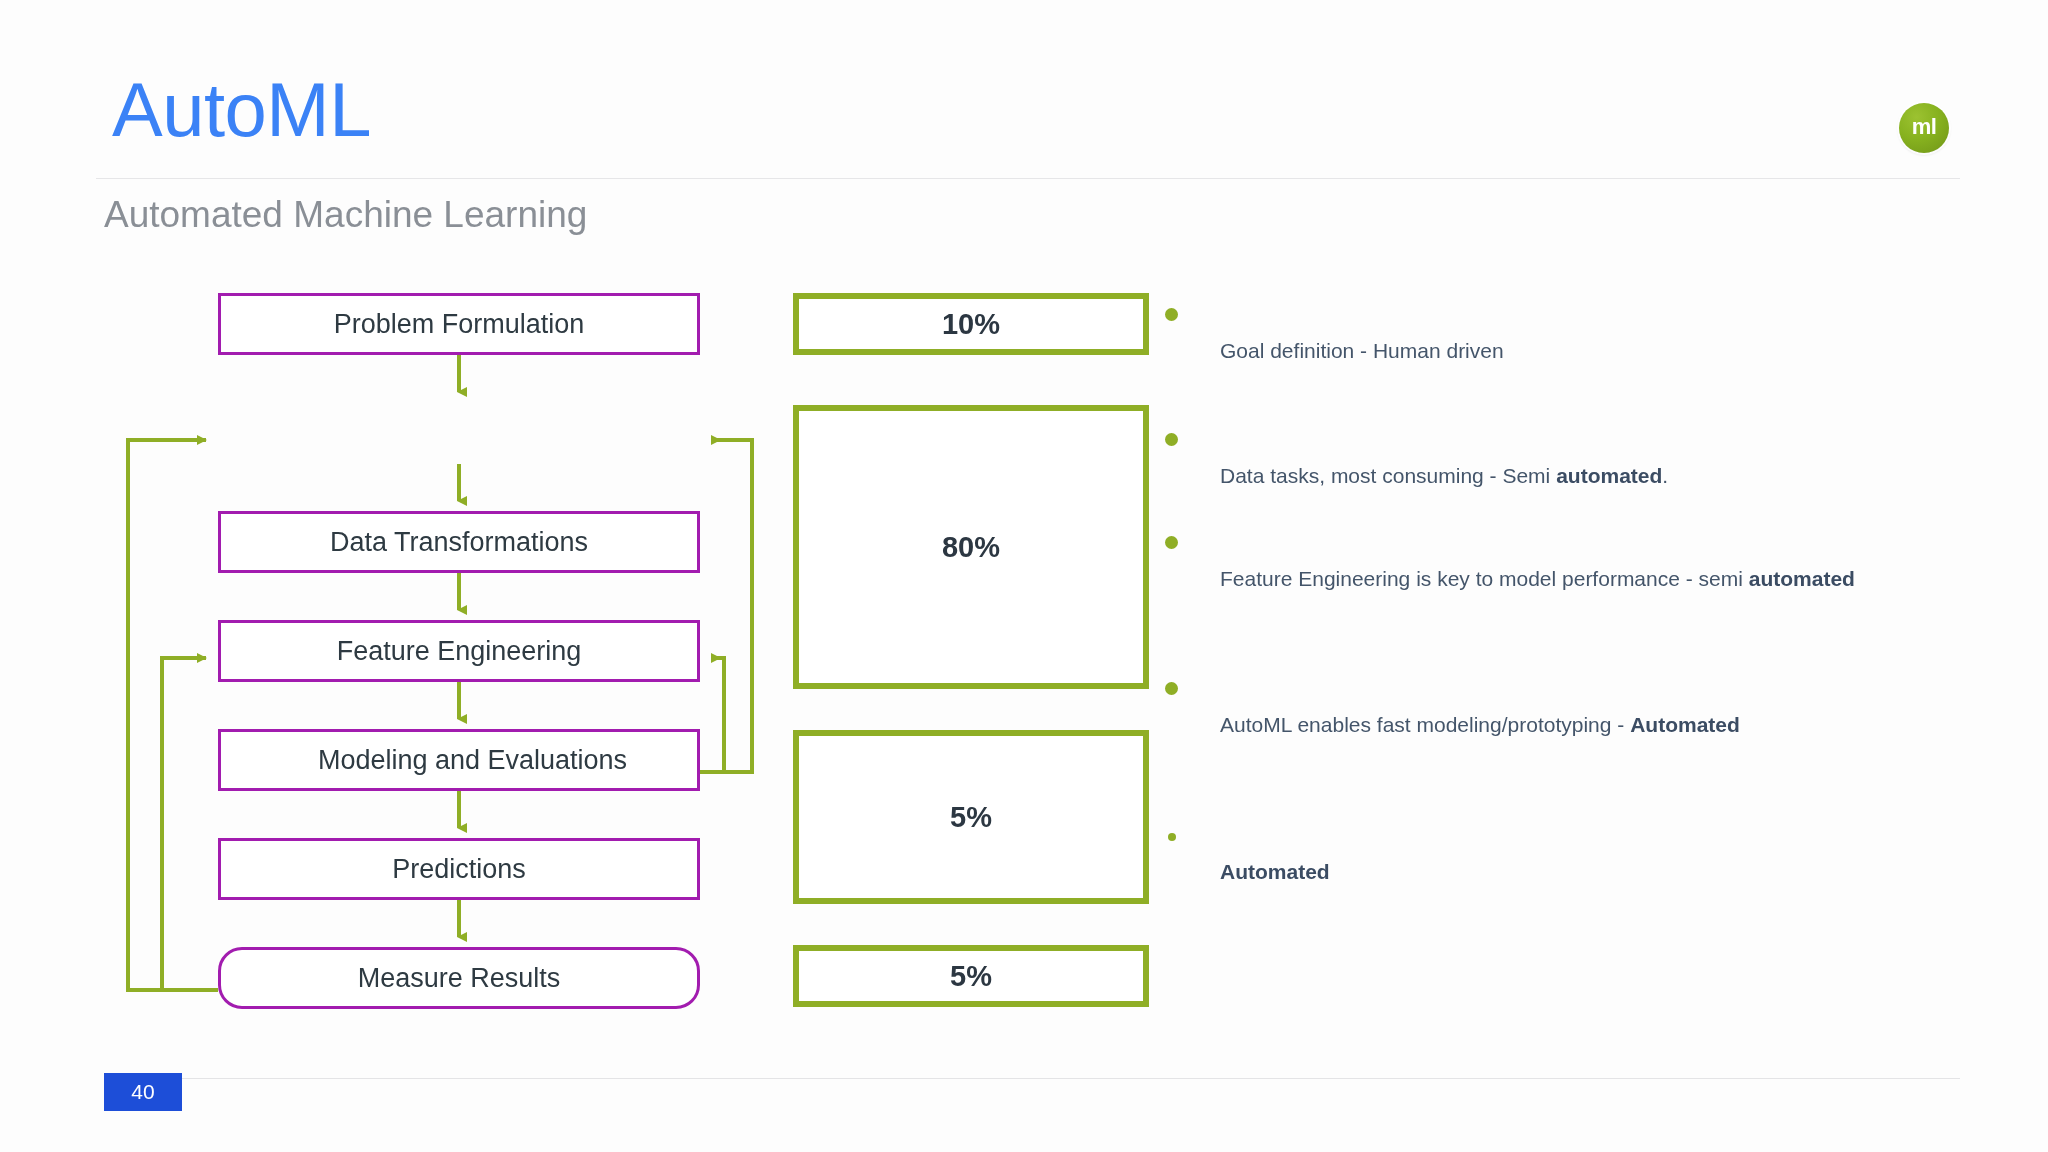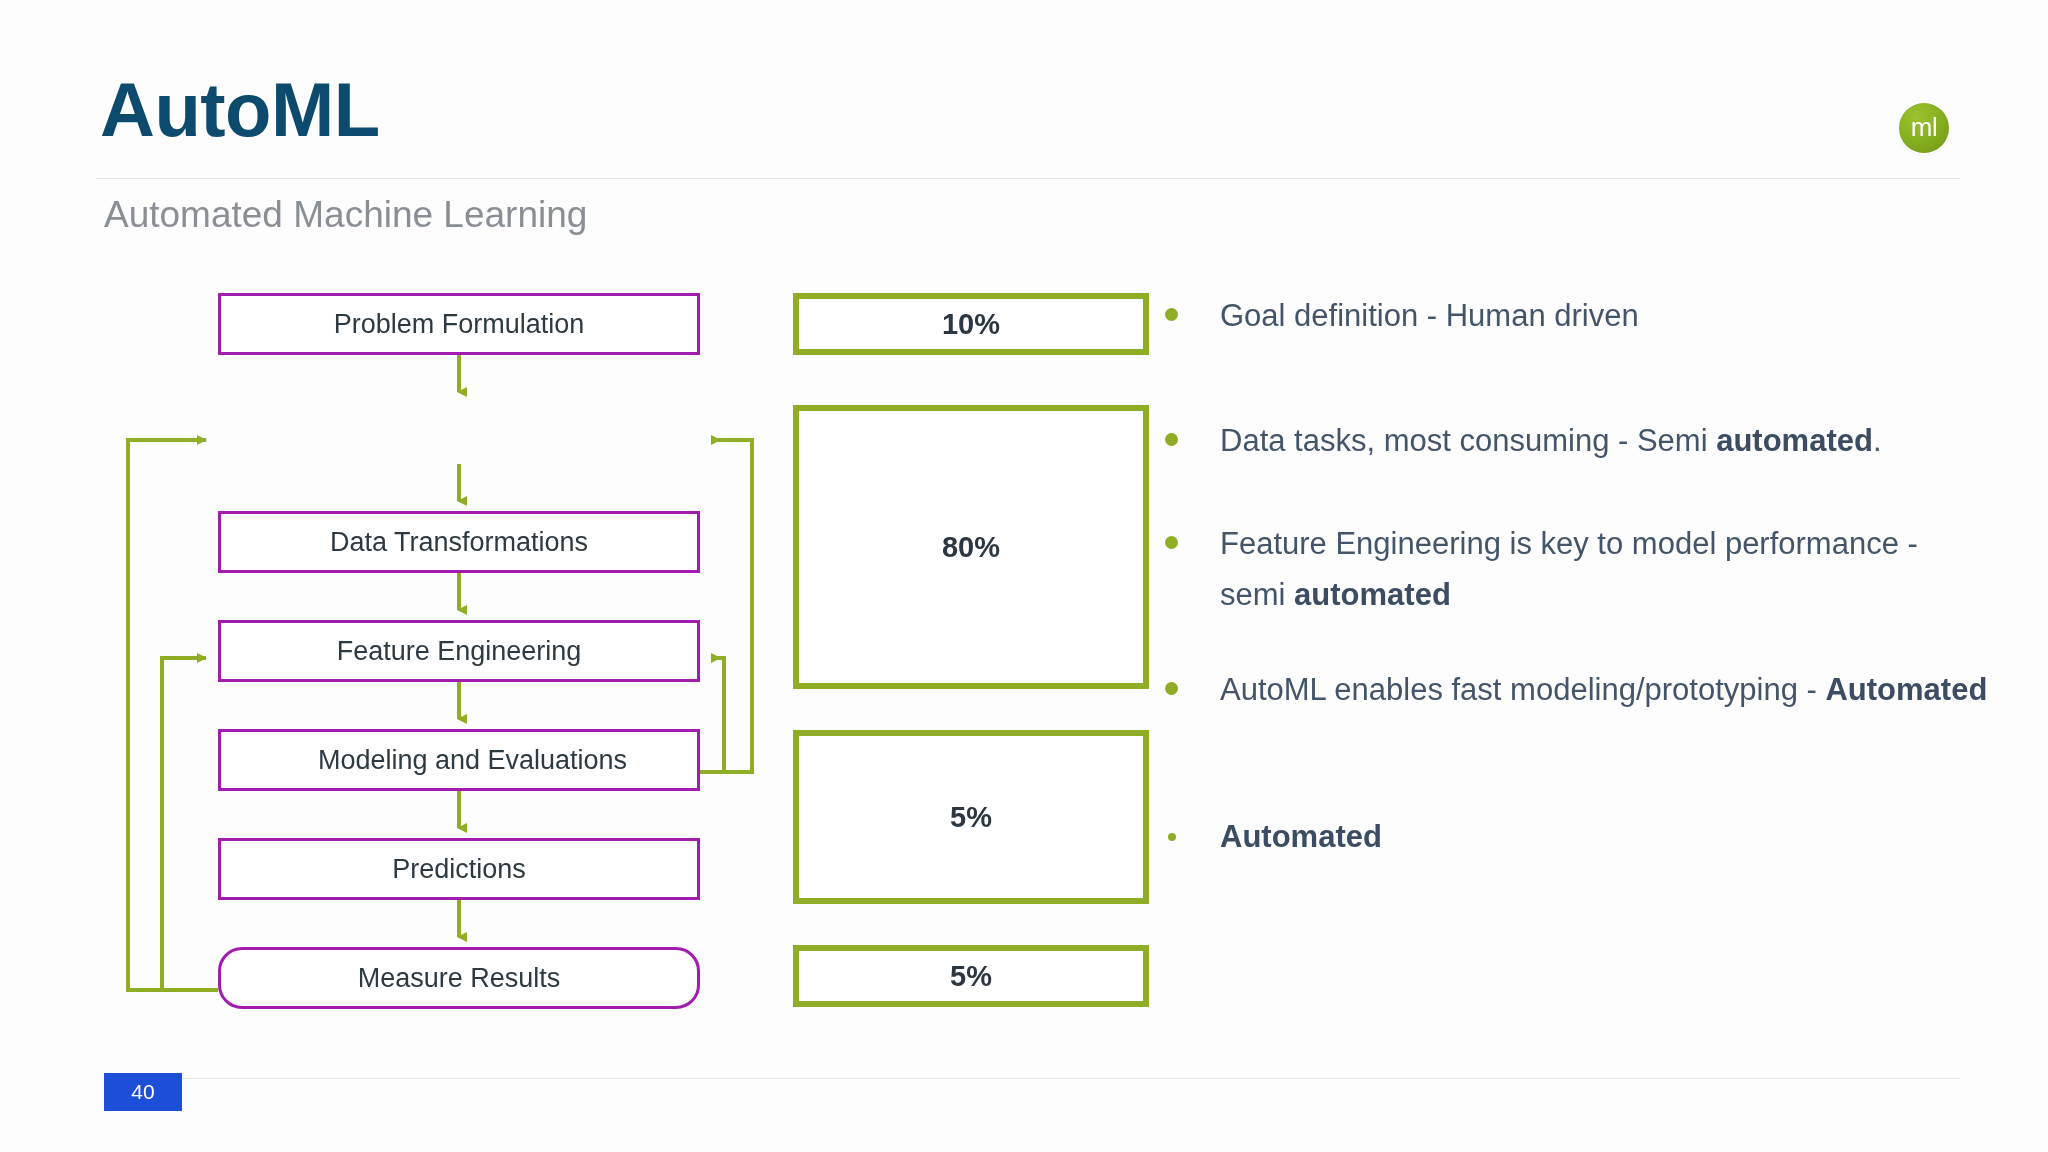--- a/index.html
+++ b/index.html
@@ -12,25 +12,25 @@
     height: 1152px;
     position: relative;
     overflow: hidden;
     font-family: "Liberation Sans", sans-serif;
     background: #fdfdfd;
   }
 
   
   #slide-title {
     position: absolute;
-    left: 100px;
+    left: 112px;
     top: 72px;
     font-size: 76px;
-    font-weight: 700;
-    color: #0c4a6e;
+    font-weight: 400;
+    color: #3b82f6;
     letter-spacing: -0.5px;
     line-height: 1;
   }
   #title-rule {
     position: absolute;
     left: 96px;
     top: 178px;
     width: 1864px;
     height: 1px;
     background: #e6e6e8;
@@ -54,22 +54,22 @@
     height: 50px;
     border-radius: 50%;
     background: radial-gradient(circle at 35% 28%, #9cc231 0%, #87b21f 45%, #6f9417 100%);
     box-shadow: 0 0 0 2px rgba(255,255,255,0.9), 0 1px 3px rgba(0,0,0,0.25);
     display: flex;
     align-items: center;
     justify-content: center;
   }
   #logo-text {
     color: #ffffff;
-    font-size: 26px;
-    font-weight: 400;
+    font-size: 22px;
+    font-weight: 700;
     line-height: 1;
     letter-spacing: -0.5px;
     transform: translateY(-1px);
   }
 
   
   #flow {
     position: absolute;
     left: 0;
     top: 0;
@@ -131,24 +131,25 @@
     background: #8fae26;
   }
   .bullet-dot.small {
     width: 8px;
     height: 8px;
     left: 8px;
     top: 22px;
   }
   .bullet-text {
     margin-left: 60px;
-    font-size: 31px;
+    font-size: 21px;
     line-height: 1.65;
     color: #44556a;
     font-weight: 400;
+    margin-top: 44px;
   }
   .bullet-text b {
     font-weight: bold;
     color: #3b4c63;
   }
 
   
   #footer-rule {
     position: absolute;
     left: 104px;

